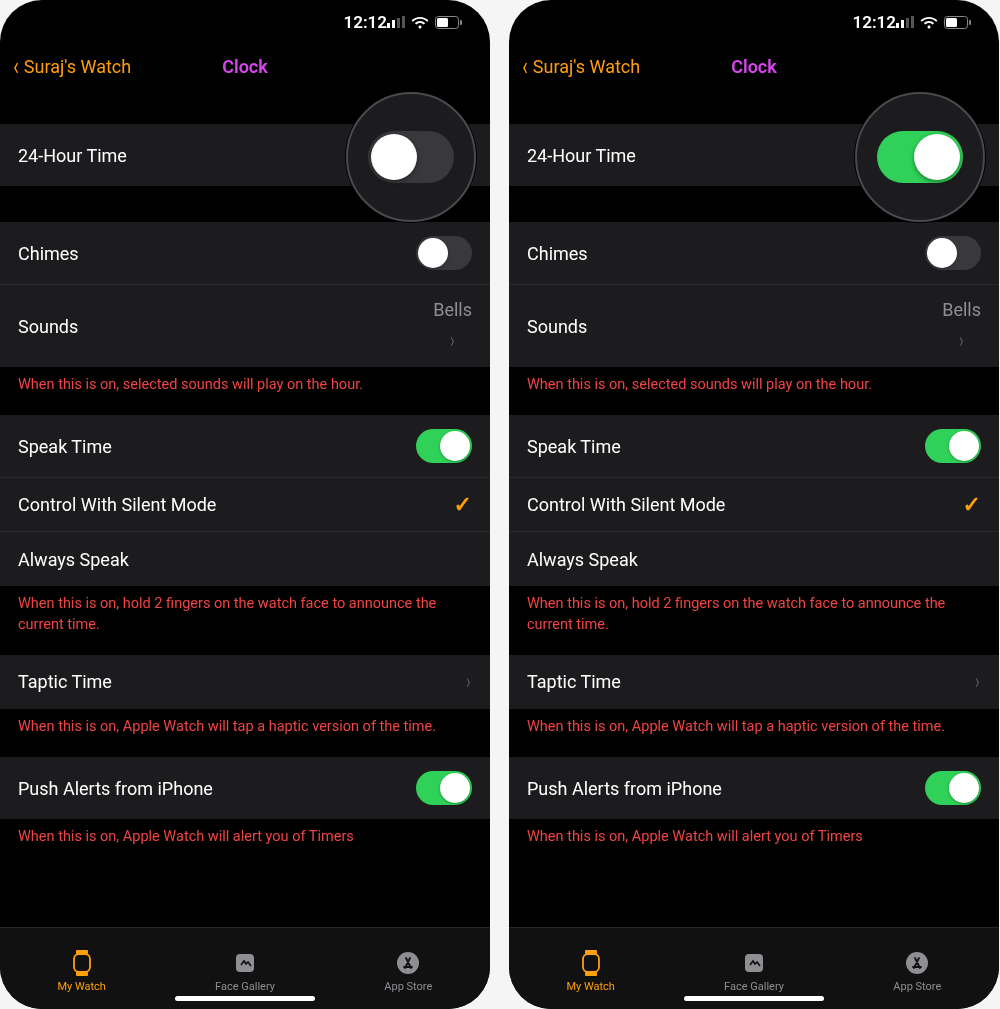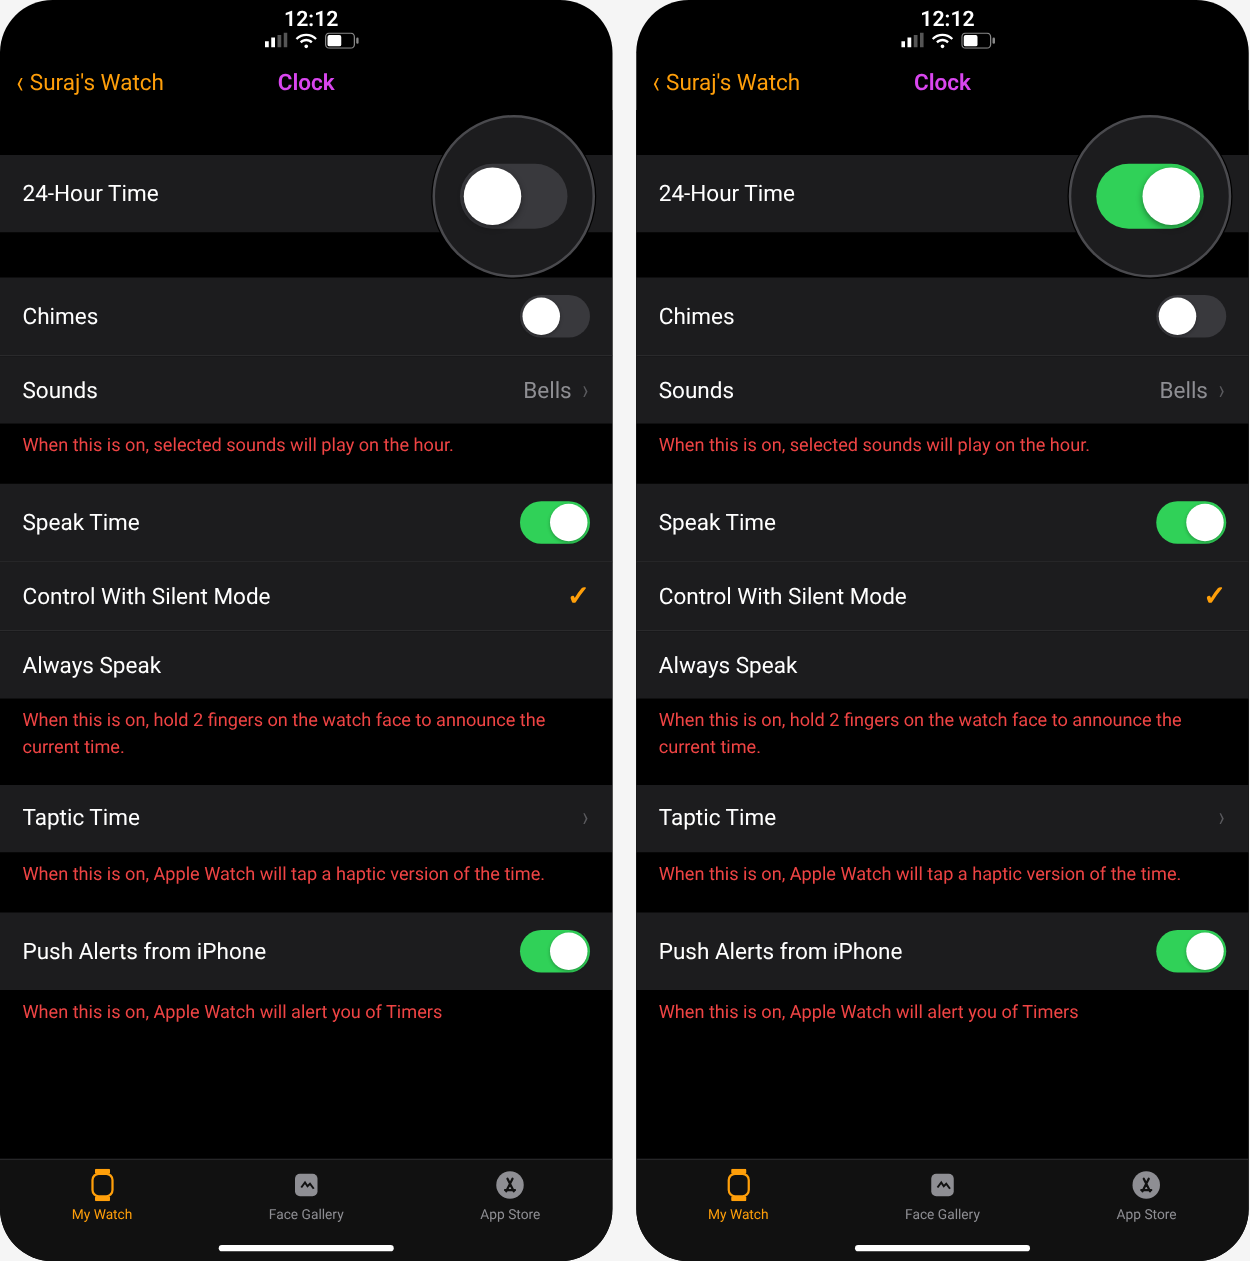--- a/index.html
+++ b/index.html
@@ -20,25 +20,24 @@
     position: relative;
     overflow: hidden;
     color: #fff;
     display: flex;
     flex-direction: column;
   }
   .status-bar {
     height: 44px;
     display: flex;
     align-items: center;
-    justify-content: center;
+    justify-content: flex-end;
     padding: 0 28px 0 36px;
     font-size: 17px;
     font-weight: 600;
-    flex-direction: column;
   }
   .status-right { display: flex; align-items: center; gap: 6px; }
 
   .nav-bar {
     height: 44px;
     display: flex;
     align-items: center;
     position: relative;
     padding: 0 12px;
   }
@@ -78,21 +77,21 @@
     min-height: 54px;
     padding: 14px 18px;
     display: flex;
     align-items: center;
     justify-content: space-between;
     font-size: 18px;
     color: #fff;
     border-bottom: 0.5px solid #2a2a2c;
   }
   .row.last { border-bottom: none; }
-  .row .right { display: flex; align-items: center; gap: 8px; color: #8e8e93; font-size: 18px; }
+  .row .right { display: flex; align-items: center; gap: 8px; color: #8e8e93; font-size: 18px; flex-direction: column; }
 
   .footer-text {
     background: #000;
     color: #ef4444;
     font-size: 14.5px;
     line-height: 1.4;
     padding: 8px 18px 20px;
   }
 
   
@@ -130,21 +129,21 @@
     display: inline-block;
   }
 
   
   .tab-bar {
     height: 82px;
     background: #111;
     border-top: 0.5px solid #262628;
     display: flex;
     justify-content: space-around;
-    padding-top: 6px;
+    padding-top: 21px;
   }
   .tab {
     display: flex;
     flex-direction: column;
     align-items: center;
     gap: 3px;
     font-size: 11px;
     color: #8e8e93;
     width: 33%;
   }

